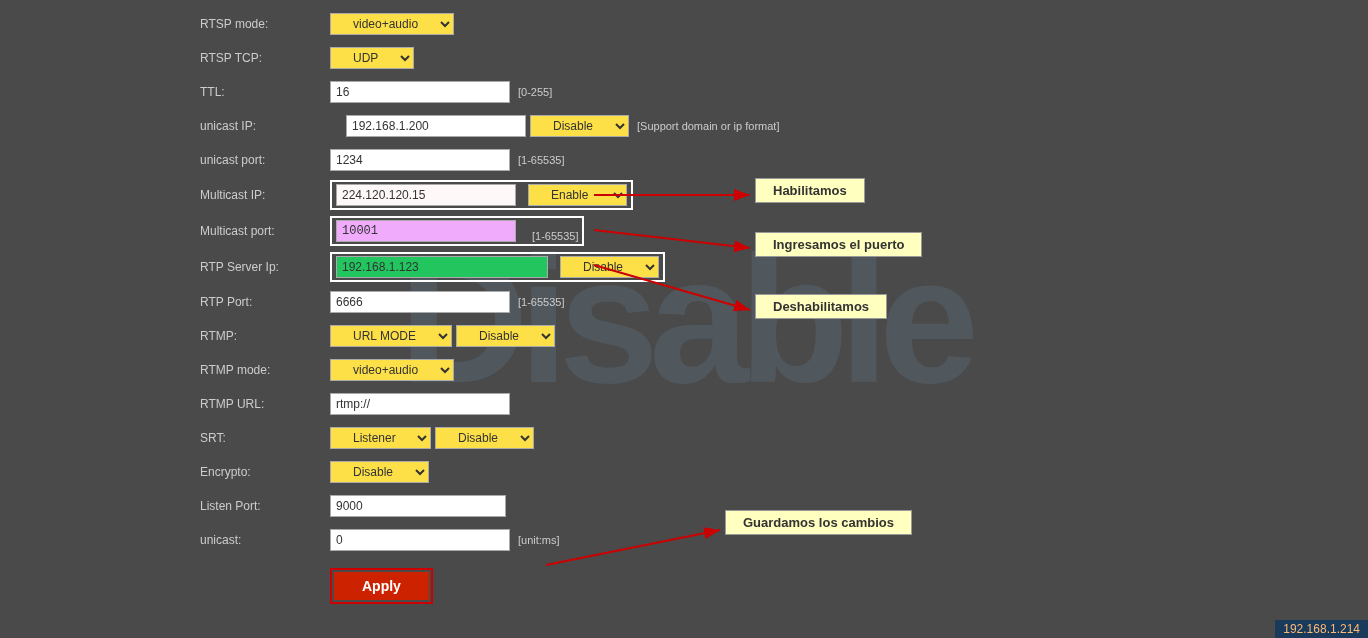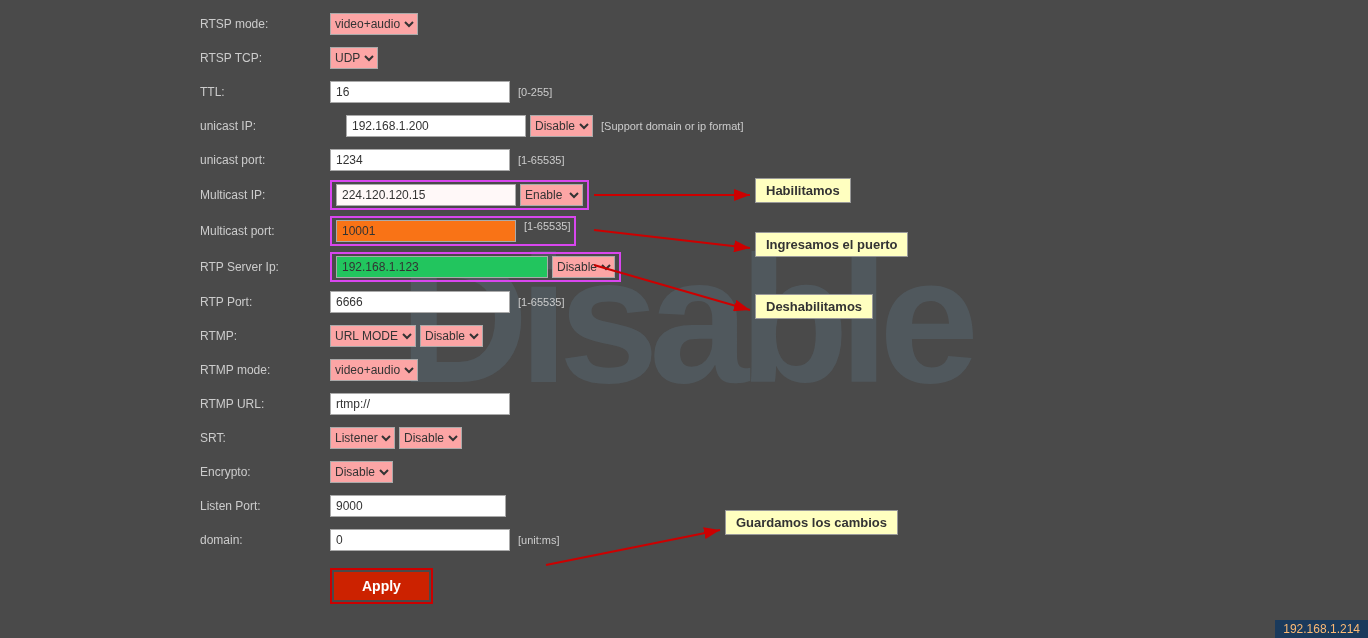--- a/index.html
+++ b/index.html
@@ -64,41 +64,41 @@
     input[type="text"] {
       background: #fff;
       border: 1px solid #aaa;
       padding: 2px 5px;
       font-size: 12px;
       height: 22px;
       color: #333;
     }
 
     select {
-      background: #fca5a5;
+      background: #fde047;
       border: 1px solid #aaa;
-      padding: 1px 0;
+      padding: 1px 18px;
       font-size: 12px;
       height: 22px;
       color: #333;
     }
 
     .hint-text {
       color: #ccc;
       font-size: 11px;
       margin-left: 4px;
     }
 
     
     .highlight-box {
-      border: 2px solid #d946ef;
+      border: 2px solid #ffffff;
       padding: 2px 4px;
       display: flex;
-      align-items: flex-start;
-      gap: 4px;
+      align-items: flex-end;
+      gap: 12px;
     }
 
     
     .apply-btn-container {
       margin-top: 8px;
       margin-left: 130px;
       border: 2px solid #cc0000;
       display: inline-block;
       padding: 2px;
     }
@@ -111,21 +111,21 @@
       font-size: 14px;
       font-weight: bold;
       cursor: pointer;
     }
 
     
     .callout {
       position: absolute;
       background: #ffffc0;
       border: 1px solid #999;
-      padding: 4px 10px;
+      padding: 4px 17px;
       font-size: 13px;
       font-weight: bold;
       color: #333;
       white-space: nowrap;
       z-index: 10;
     }
 
     
     .arrows-overlay {
       position: absolute;
@@ -239,21 +239,21 @@
         <option>Enable</option>
         <option>Disable</option>
       </select>
     </div>
   </div>
 
   
   <div class="form-row">
     <span class="form-label">Multicast port:</span>
     <div class="highlight-box">
-      <input type="text" style="width: 180px; background: #f97316;" value="10001">
+      <input type="text" style="width: 180px; background: #f0abfc; font-family: Liberation Mono, monospace;" value="10001">
       <span class="hint-text">[1-65535]</span>
     </div>
   </div>
 
   
   <div class="form-row">
     <span class="form-label">RTP Server Ip:</span>
     <div class="highlight-box">
       <input type="text" style="width: 212px; background: #22c55e;" value="192.168.1.123">
       <select>
@@ -333,21 +333,21 @@
   
   <div class="form-row">
     <span class="form-label">Listen Port:</span>
     <div class="form-control-group">
       <input type="text" style="width: 176px;" value="9000">
     </div>
   </div>
 
   
   <div class="form-row">
-    <span class="form-label">domain:</span>
+    <span class="form-label">unicast:</span>
     <div class="form-control-group">
       <input type="text" style="width: 180px;" value="0">
       <span class="hint-text">[unit:ms]</span>
     </div>
   </div>
 
   
   <div class="apply-btn-container">
     <button class="apply-btn">Apply</button>
   </div>

